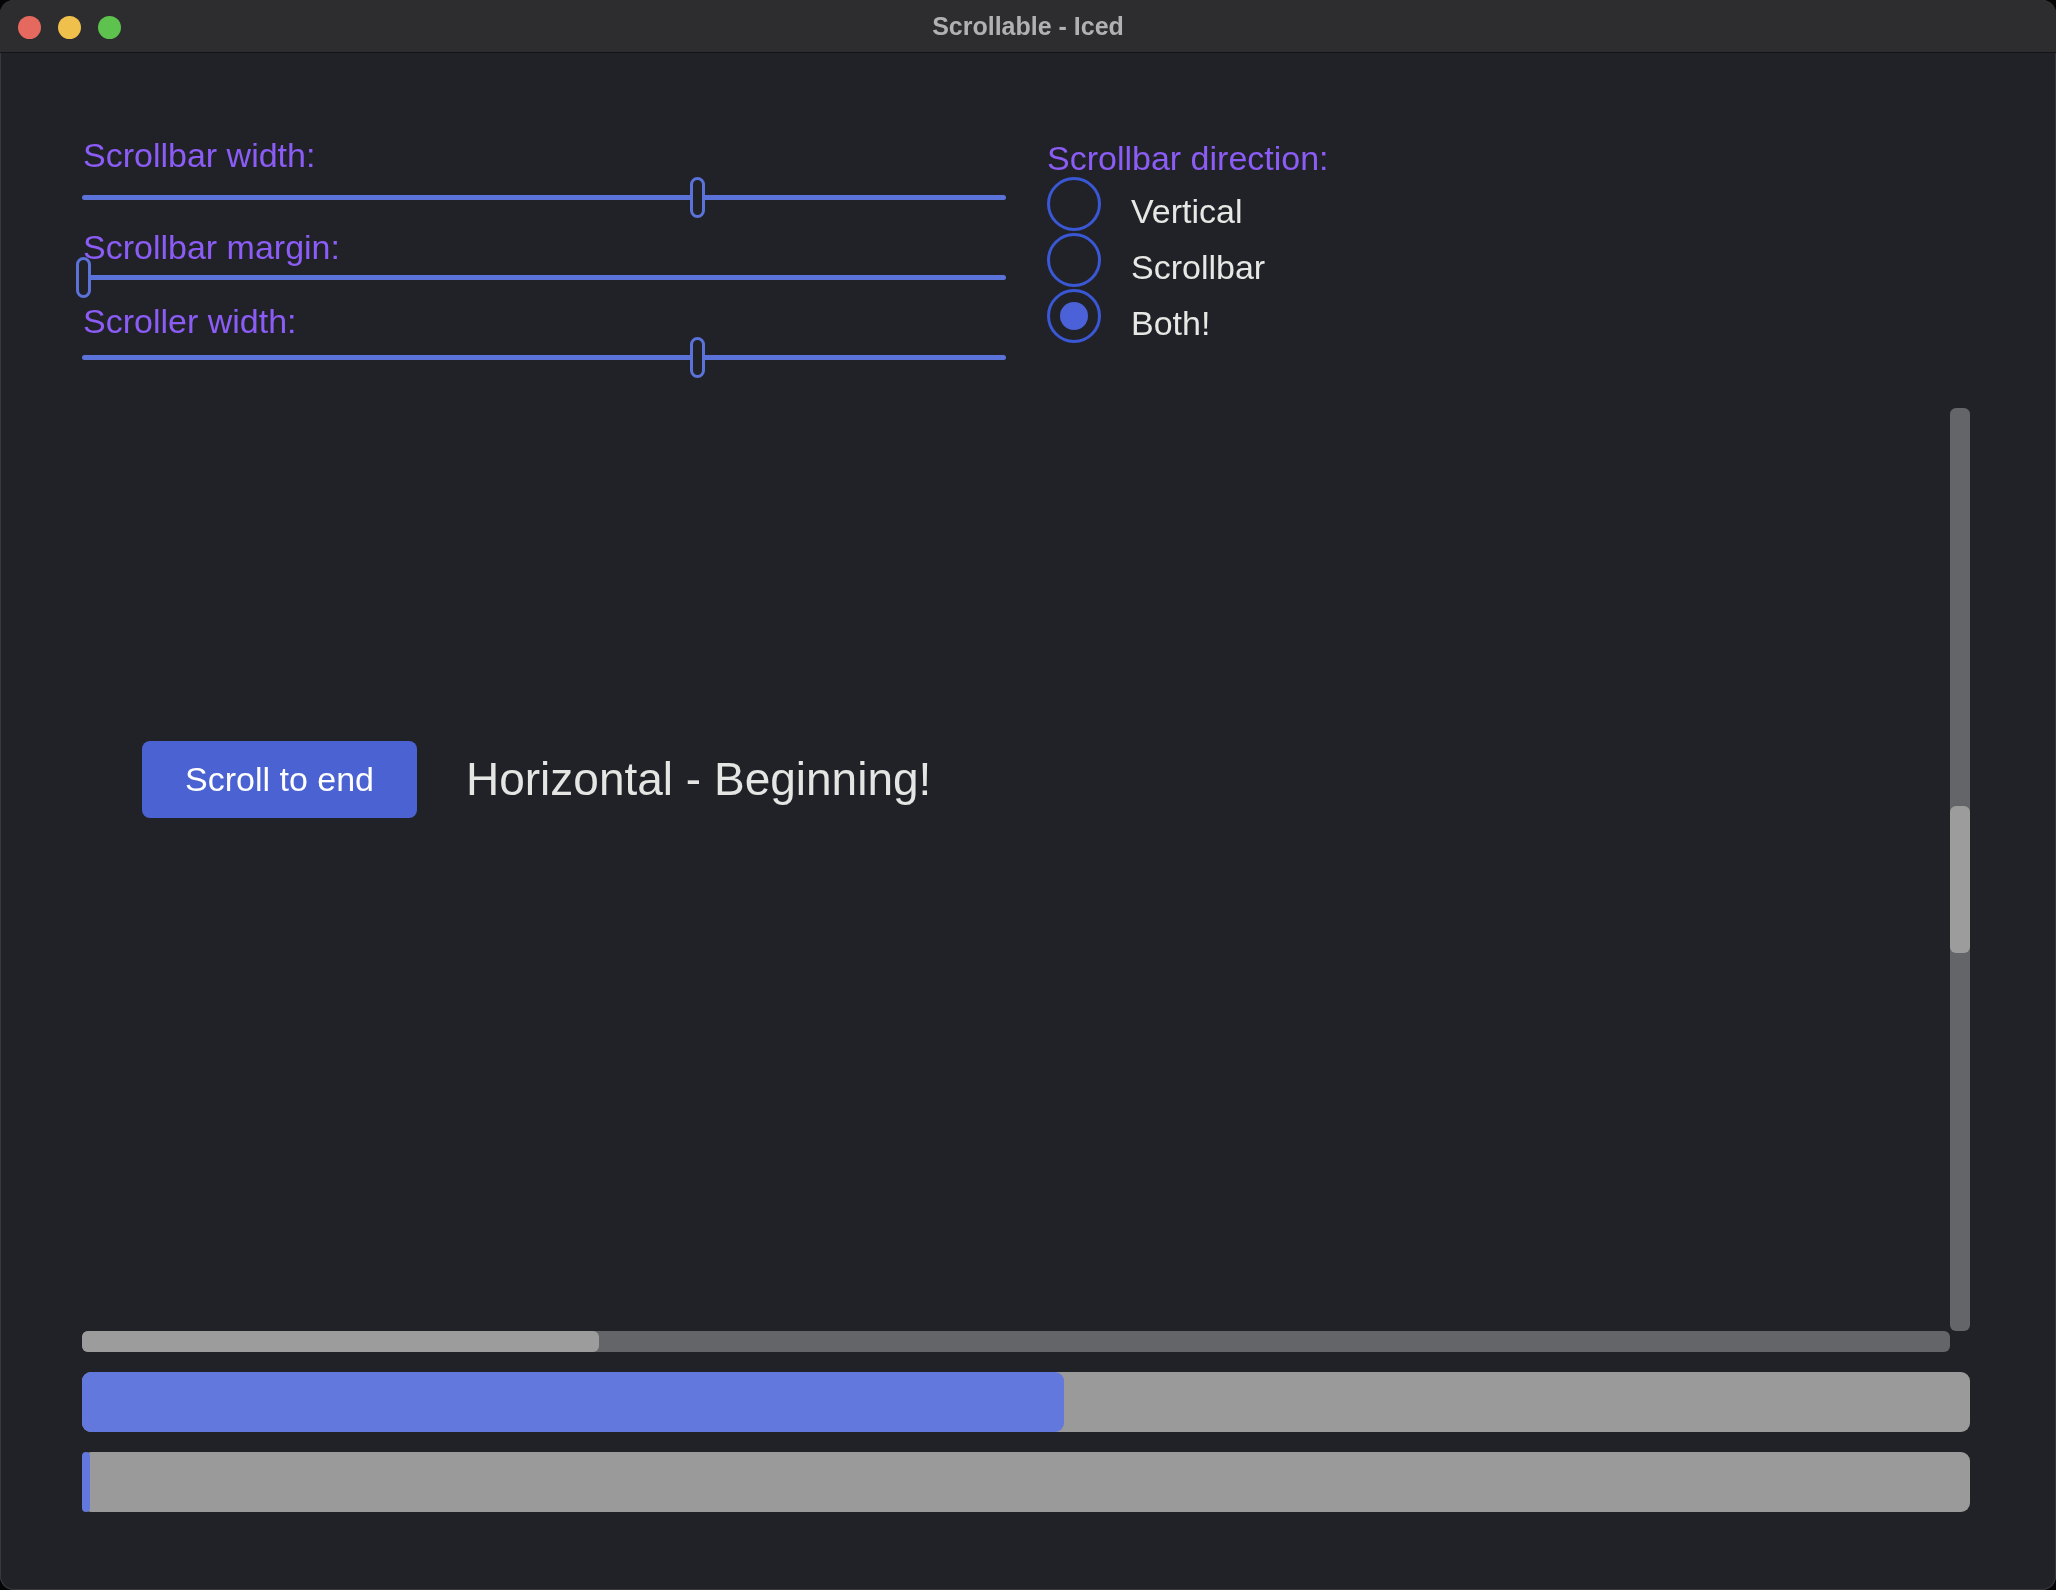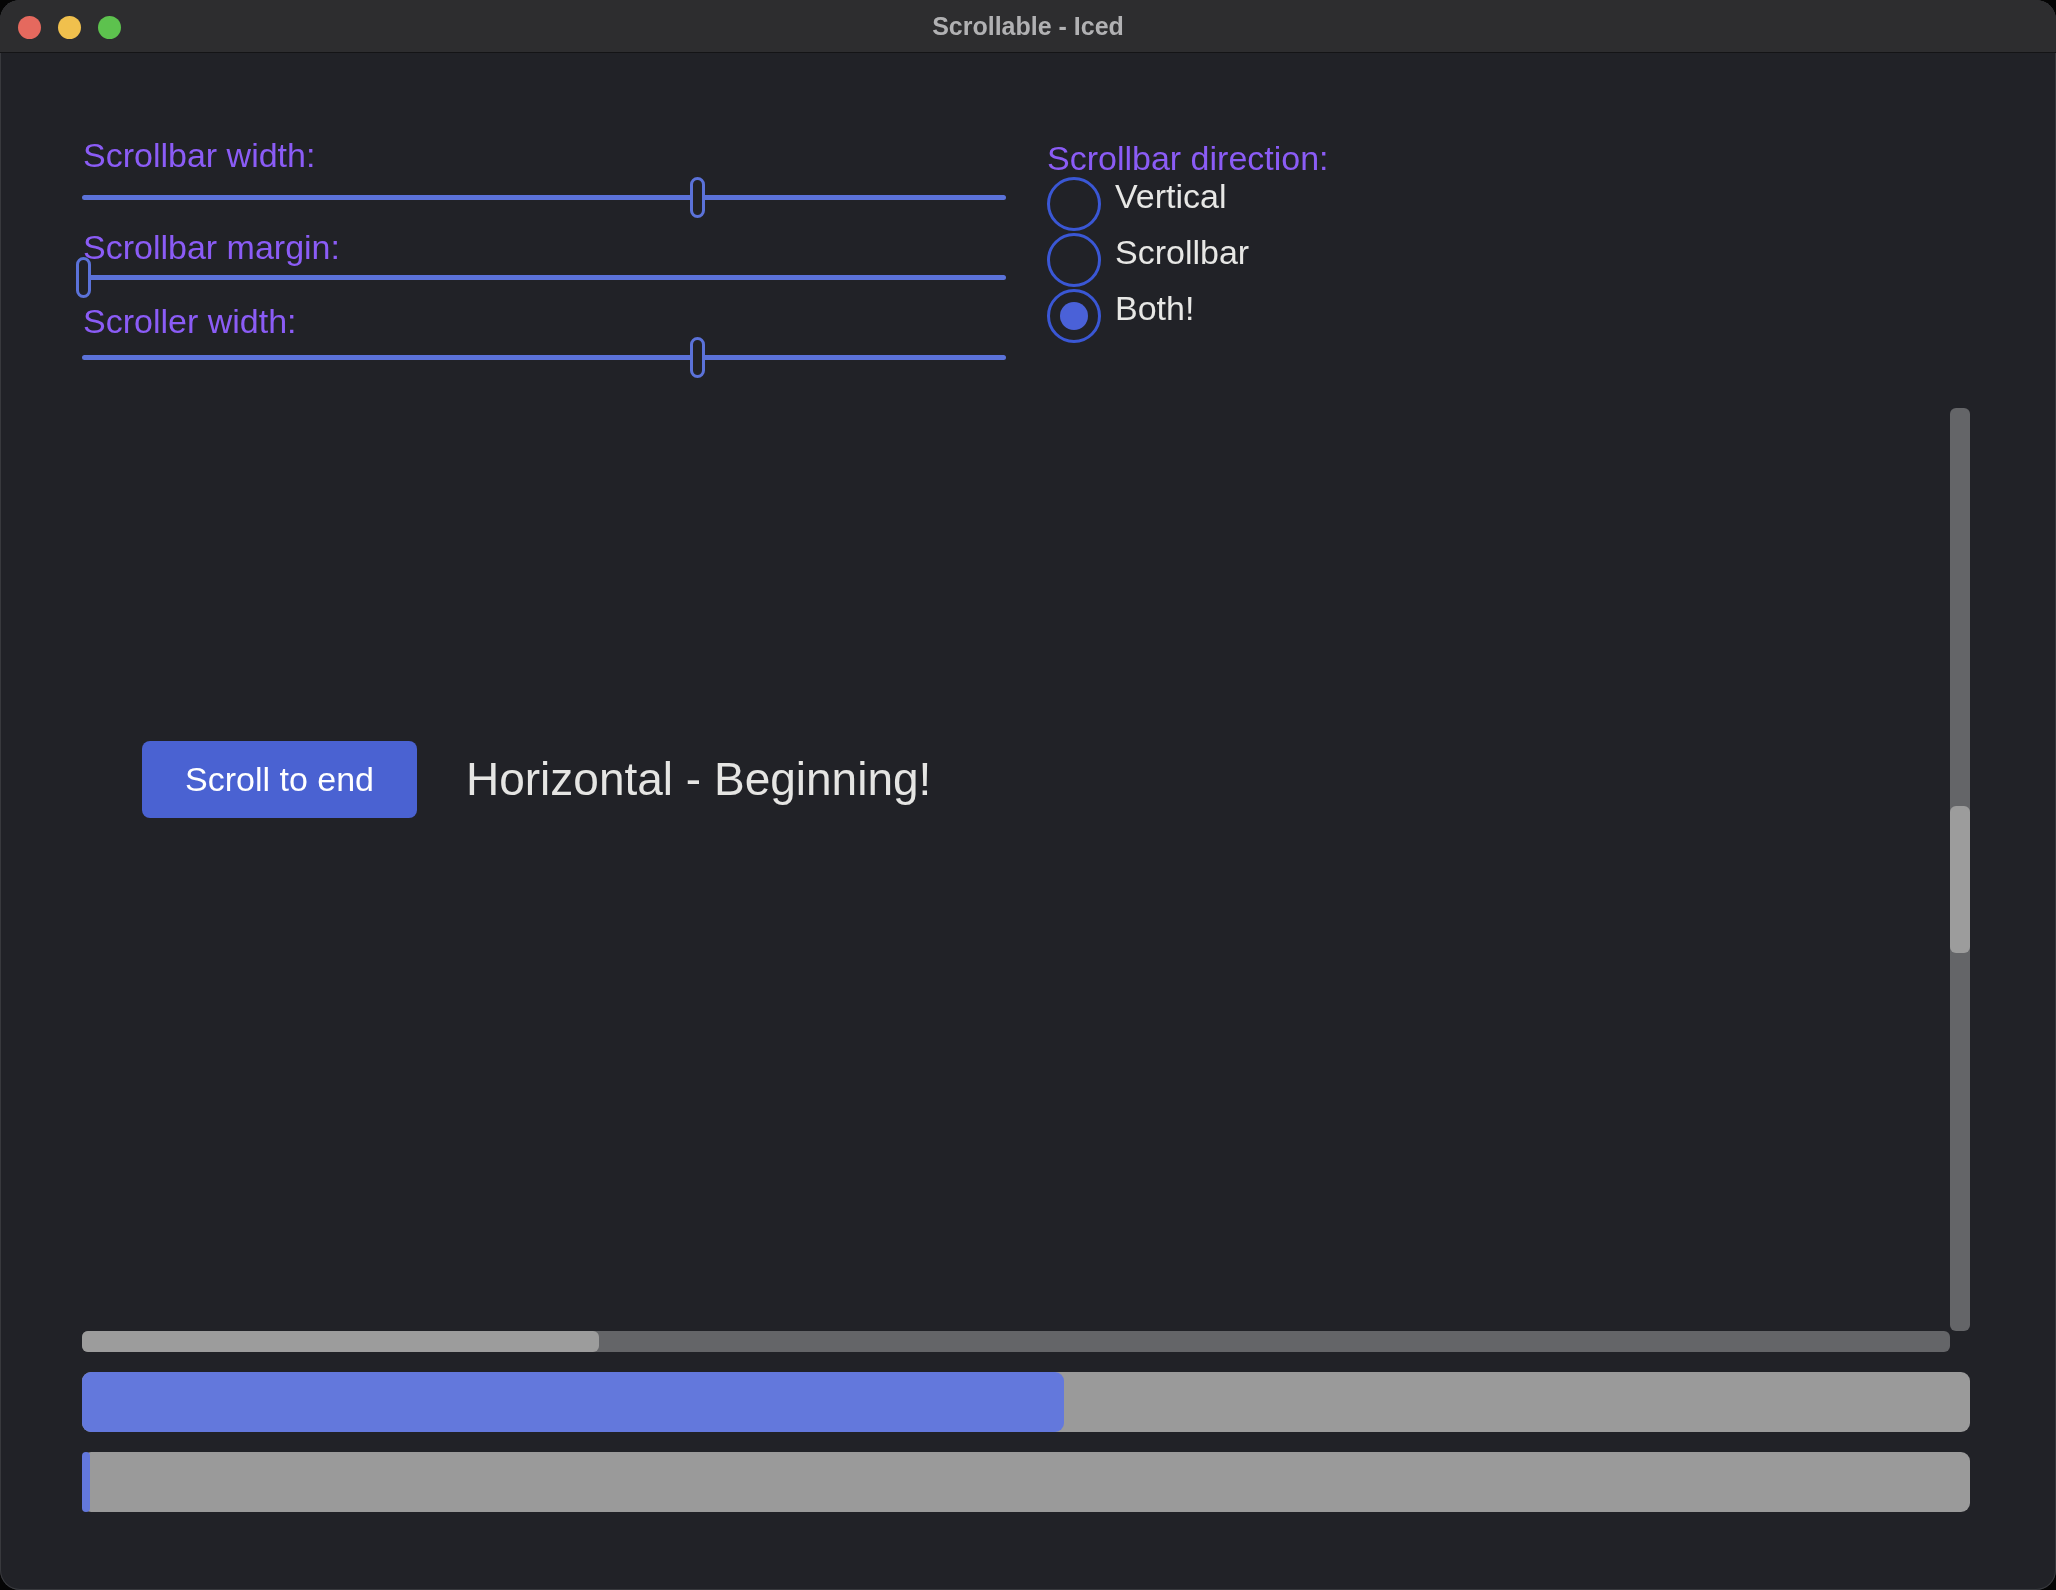--- a/index.html
+++ b/index.html
@@ -1,19 +1,19 @@
 <!DOCTYPE html>
 <html><head>
 <meta charset="utf-8">
 <style>
   html,body { margin:0; padding:0; background:#050505; }
   body { width:2056px; height:1590px; font-family:"Liberation Sans", sans-serif; }
   .window {
     position:relative; width:2056px; height:1590px;
-    background:#212227; border-radius:20px; overflow:hidden;
+    background:#212227; border-radius:14px; overflow:hidden;
     box-shadow: inset 0 0 0 1px #38393d;
   }
   
   .titlebar {
     position:absolute; top:0; left:0; right:0; height:52px;
     background:#2d2d2f; border-bottom:1px solid #141416;
   }
   .window-title {
     height:52px; line-height:52px; text-align:center;
     font-size:25px; font-weight:700; color:#b1b1b3;
@@ -33,21 +33,21 @@
     position:absolute; left:0; right:0; top:18px; height:5px;
     background:#5b72d9; border-radius:3px;
   }
   .slider-handle {
     position:absolute; top:0; width:15px; height:41px; box-sizing:border-box;
     background:#212227; border:3px solid #5b72d9; border-radius:9px;
   }
   
   .radio-option {
     position:absolute; left:1047px; height:54px;
-    display:flex; align-items:flex-start; gap:14px; cursor:default;
+    display:flex; align-items:flex-end; gap:30px; cursor:default;
   }
   .radio-circle {
     width:54px; height:54px; box-sizing:border-box; flex:none;
     border:3px solid #3a57d5; border-radius:50%;
     display:flex; align-items:center; justify-content:center;
   }
   .radio-dot { width:28px; height:28px; border-radius:50%; background:#4a61d8; display:none; }
   .radio-option.selected .radio-dot { display:block; }
   .radio-label { font-size:34px; color:#e7e7e5; white-space:nowrap; }
   

